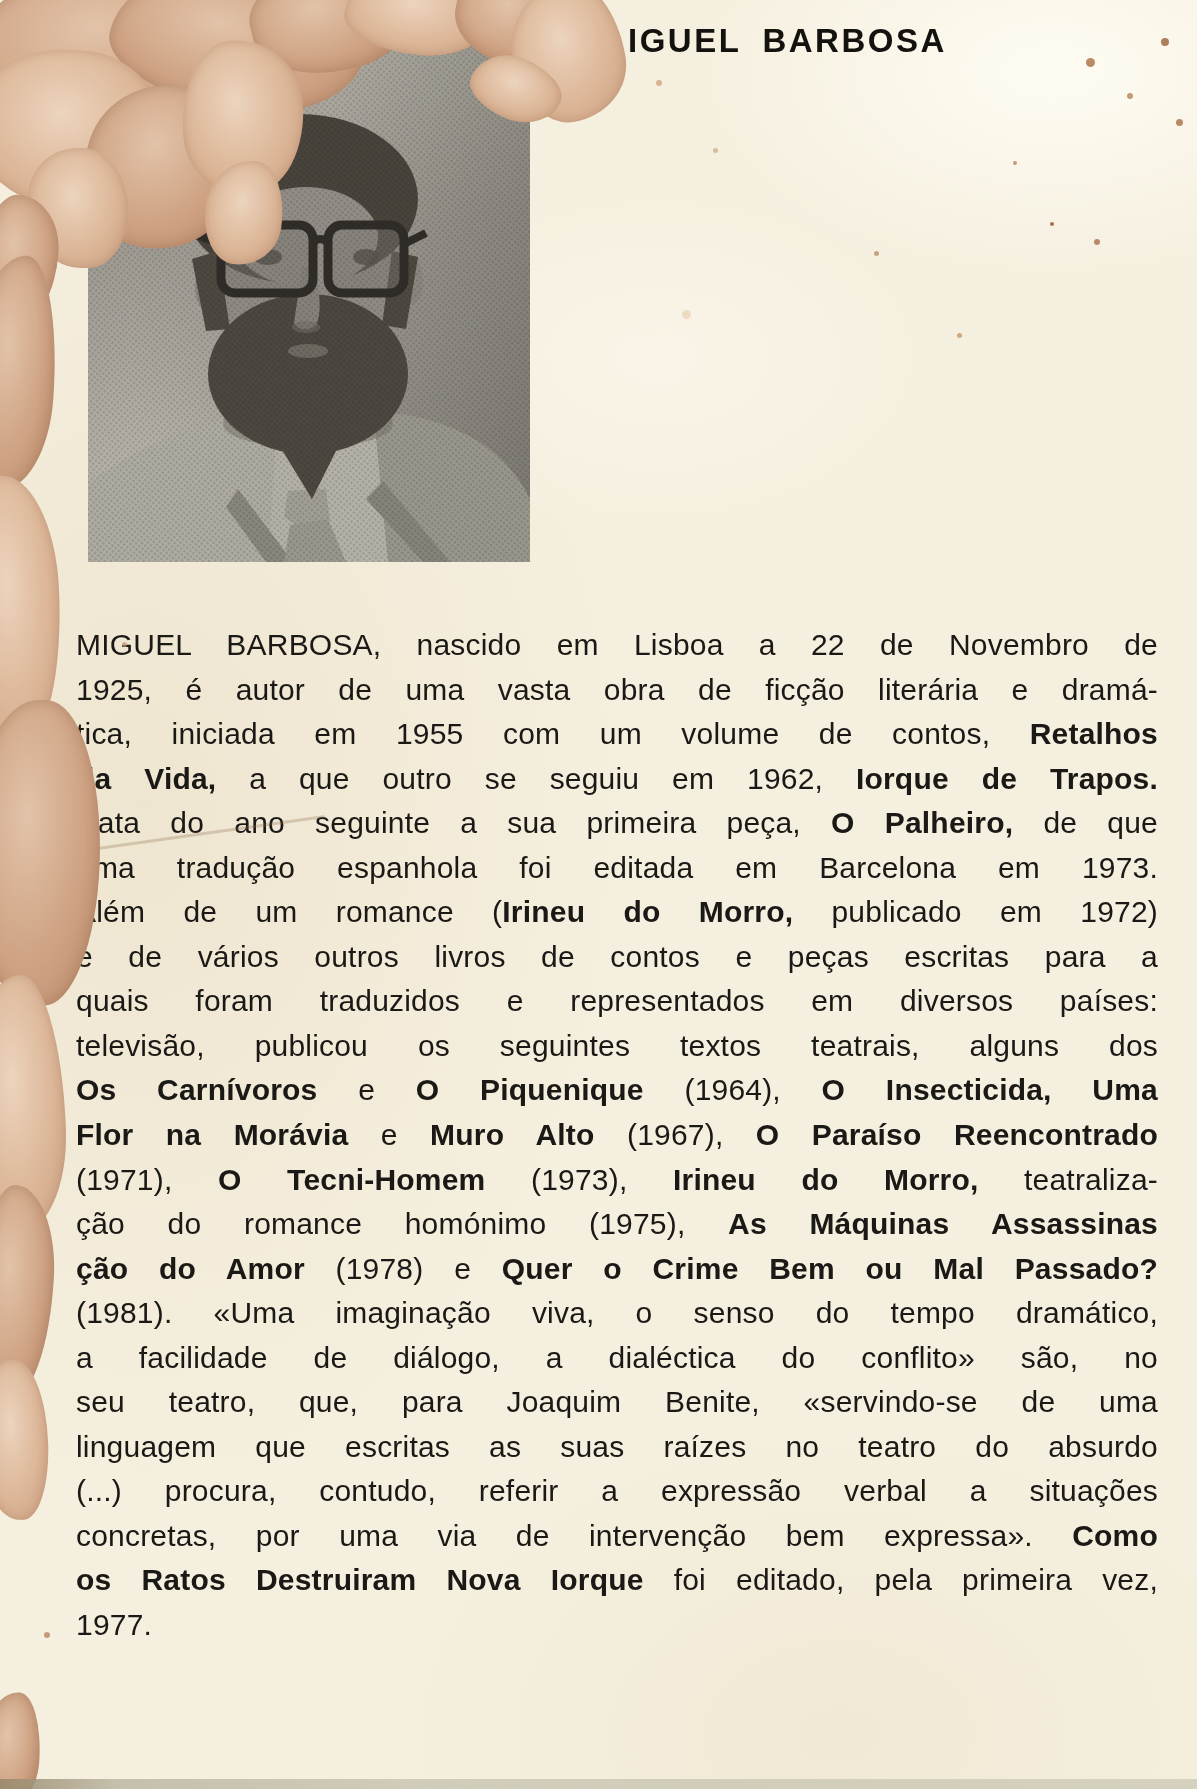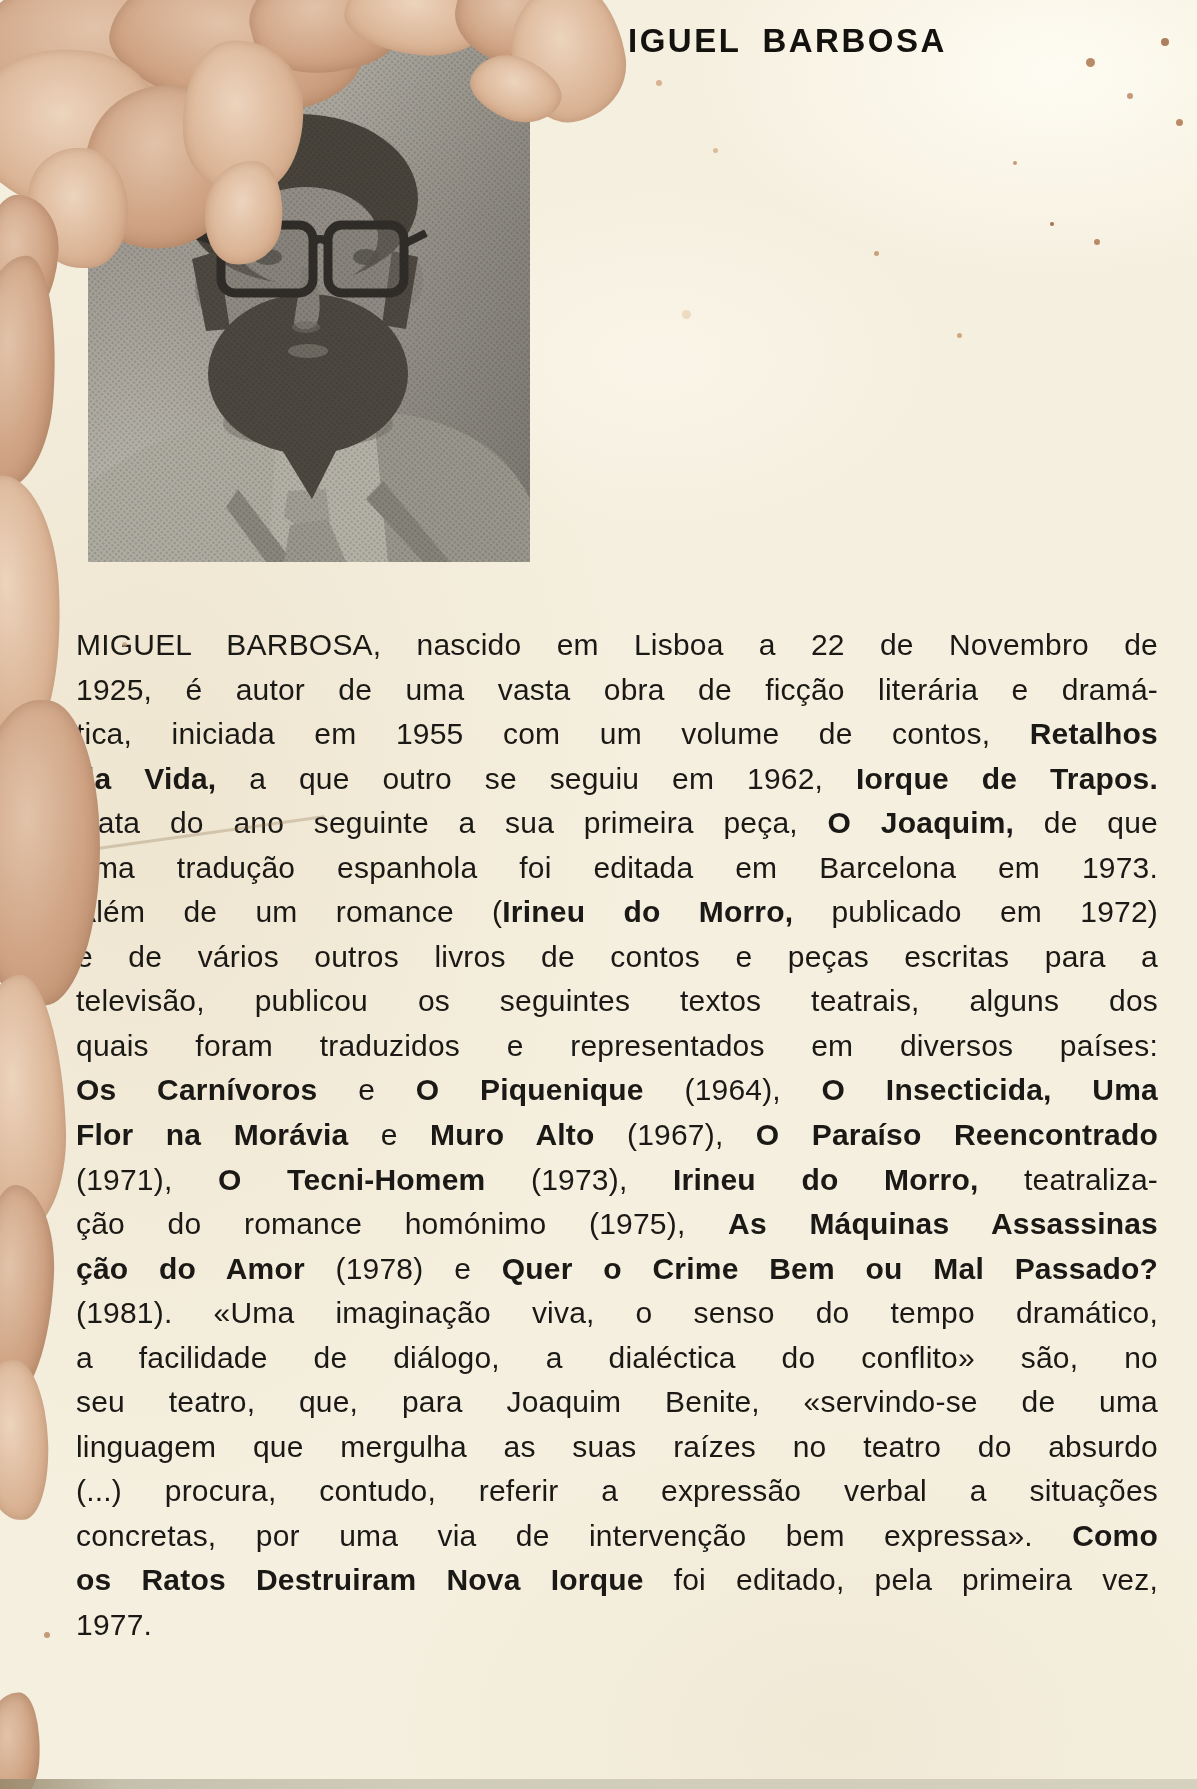--- a/index.html
+++ b/index.html
@@ -121,35 +121,35 @@
     </svg>
   </div>
 
   <div class="title">IGUEL BARBOSA</div>
 
   <div class="bio" id="bio">
       <div class="line"><span>MIGUEL BARBOSA, nascido em Lisboa a 22 de Novembro de</span></div>
       <div class="line"><span>1925, é autor de uma vasta obra de ficção literária e dramá-</span></div>
       <div class="line"><span>tica, iniciada em 1955 com um volume de contos, </span><span class="b">Retalhos</span></div>
       <div class="line"><span class="b">da Vida,</span><span> a que outro se seguiu em 1962, </span><span class="b">Iorque de Trapos.</span></div>
-      <div class="line"><span>Data do ano seguinte a sua primeira peça, </span><span class="b">O Joaquim,</span><span> de que</span></div>
+      <div class="line"><span>Data do ano seguinte a sua primeira peça, </span><span class="b">O Palheiro,</span><span> de que</span></div>
       <div class="line"><span>uma tradução espanhola foi editada em Barcelona em 1973.</span></div>
       <div class="line"><span>Além de um romance (</span><span class="b">Irineu do Morro,</span><span> publicado em 1972)</span></div>
       <div class="line"><span>e de vários outros livros de contos e peças escritas para a</span></div>
+      <div class="line"><span>quais foram traduzidos e representados em diversos países:</span></div>
       <div class="line"><span>televisão, publicou os seguintes textos teatrais, alguns dos</span></div>
-      <div class="line"><span>quais foram traduzidos e representados em diversos países:</span></div>
       <div class="line"><span class="b">Os Carnívoros</span><span> e </span><span class="b">O Piquenique</span><span> (1964), </span><span class="b">O Insecticida, Uma</span></div>
       <div class="line"><span class="b">Flor na Morávia</span><span> e </span><span class="b">Muro Alto</span><span> (1967), </span><span class="b">O Paraíso Reencontrado</span></div>
       <div class="line"><span>(1971), </span><span class="b">O Tecni-Homem</span><span> (1973), </span><span class="b">Irineu do Morro,</span><span> teatraliza-</span></div>
       <div class="line"><span>ção do romance homónimo (1975), </span><span class="b">As Máquinas Assassinas</span></div>
       <div class="line"><span class="b">ção do Amor</span><span> (1978) e </span><span class="b">Quer o Crime Bem ou Mal Passado?</span></div>
       <div class="line"><span>(1981). «Uma imaginação viva, o senso do tempo dramático,</span></div>
       <div class="line"><span>a facilidade de diálogo, a dialéctica do conflito» são, no</span></div>
       <div class="line"><span>seu teatro, que, para Joaquim Benite, «servindo-se de uma</span></div>
-      <div class="line"><span>linguagem que mergulha as suas raízes no teatro do absurdo</span></div>
+      <div class="line"><span>linguagem que escritas as suas raízes no teatro do absurdo</span></div>
       <div class="line"><span>(...) procura, contudo, referir a expressão verbal a situações</span></div>
       <div class="line"><span>concretas, por uma via de intervenção bem expressa». </span><span class="b">Como</span></div>
       <div class="line"><span class="b">os Ratos Destruiram Nova Iorque</span><span> foi editado, pela primeira vez,</span></div>
       <div class="line last"><span>1977.</span></div>
     </div>
 
   <div class="stain r1" style="left:-35px;top:-45px;width:315px;height:180px;transform:rotate(-8deg)"></div>
   <div class="stain r2" style="left:110px;top:-25px;width:255px;height:135px;transform:rotate(10deg)"></div>
   <div class="stain r3" style="left:250px;top:-38px;width:160px;height:110px;transform:rotate(-14deg)"></div>
   <div class="stain lt r2" style="left:345px;top:-30px;width:150px;height:85px;transform:rotate(6deg)"></div>

